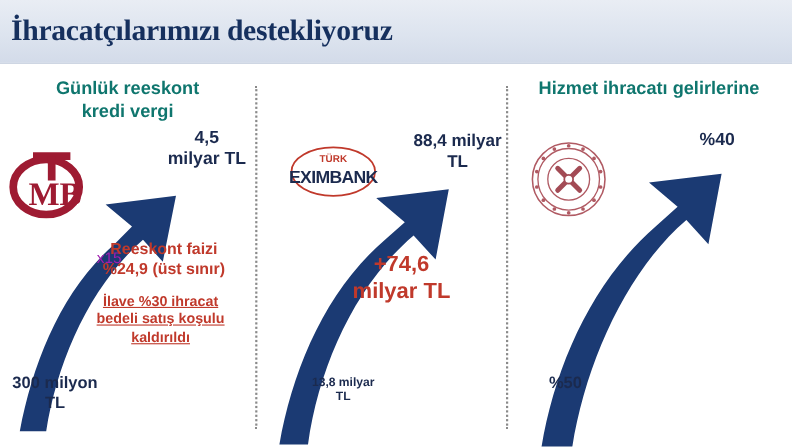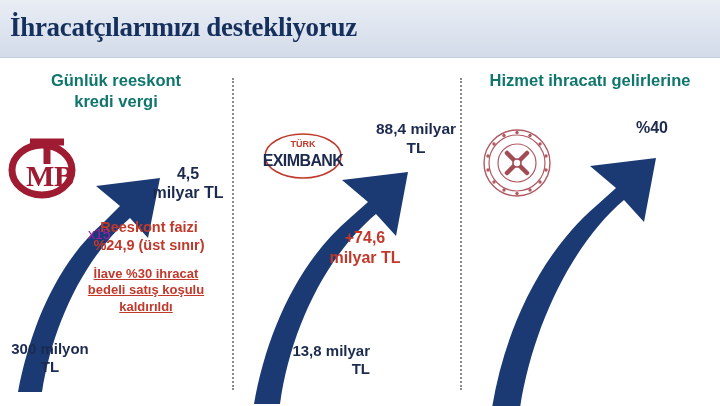--- a/index.html
+++ b/index.html
@@ -150,21 +150,21 @@
                L 88 72
                L 152 64
                L 140 124
                L 122 104
                C 74 146, 44 214, 34 278
                Z" fill="#1b3a73"></path>
     </svg>
 
     <div class="arrow-mult" style="left:88px; top:168px;">x15</div>
 
-    <div class="val" style="left:140px; top:58px; width:96px; font-size:16px;margin-top:48px;">
+    <div class="val" style="left:140px; top:58px; width:96px; font-size:16px;">
       <div>4,5</div>
       <div>milyar TL</div>
     </div>
 
     <div class="val" style="left:2px; top:282px; width:96px; font-size:15px;">
       <div>300 milyon</div>
       <div>TL</div>
     </div>
 
     <div class="val-red" style="left:66px; top:160px; width:166px; font-size:14.5px;">
@@ -200,26 +200,26 @@
                L 130 96
                C 78 140, 44 214, 34 286
                Z" fill="#1b3a73"></path>
     </svg>
 
     <div class="val" style="left:132px; top:62px; width:104px; font-size:15.5px;">
       <div>88,4 milyar</div>
       <div>TL</div>
     </div>
 
-    <div class="val-red" style="left:78px; top:170px; width:110px; font-size:16px;">
+    <div class="val-red" style="left:78px; top:170px; width:110px; font-size:20px;">
       <div>+74,6</div>
       <div>milyar TL</div>
     </div>
 
-    <div class="val" style="left:22px; top:284px; width:116px; font-size:15px;text-align:right;">
+    <div class="val" style="left:22px; top:284px; width:116px; font-size:11px;">
       <div>13,8 milyar</div>
       <div>TL</div>
     </div>
   </div>
 
   <div class="panel" id="panel-3">
 
     <div class="panel-heading">
       <div>Hizmet ihracatı gelirlerine</div>
     </div>
@@ -259,15 +259,18 @@
                L 158 108
                L 138 86
                C 84 132, 46 216, 34 294
                Z" fill="#1b3a73"></path>
     </svg>
 
     <div class="val" style="left:156px; top:60px; width:72px; font-size:16px;">
       <div>%40</div>
     </div>
 
+    <div class="val" style="left:18px; top:282px; width:72px; font-size:15px;">
+      <div>%50</div>
+    </div>
   </div>
 
 </div>
 
 </body></html>

